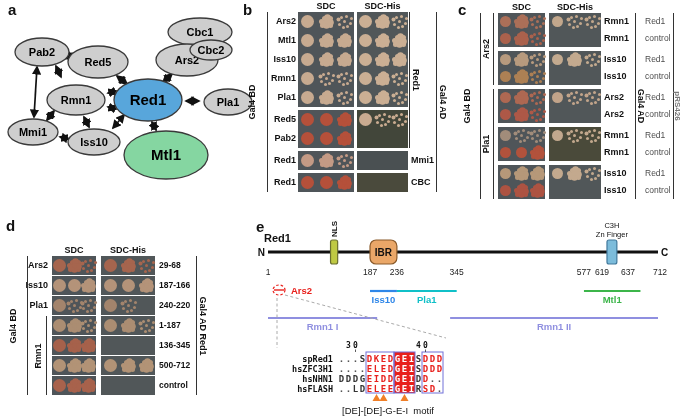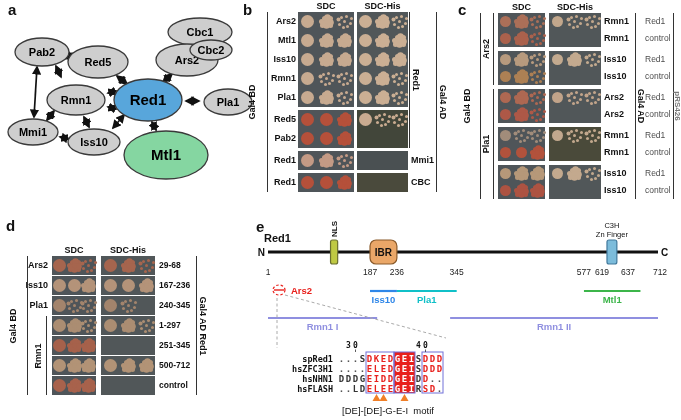--- a/index.html
+++ b/index.html
@@ -571,21 +571,21 @@
         <div class="slot">
           <div class="sp1" style="color: rgb(180, 147, 121);"></div>
         </div>
         <div class="slot">
           <div class="sp1" style="color: rgb(180, 147, 121);"></div>
         </div>
         <div class="slot">
           <div class="sp2" style="color: rgb(180, 147, 121);"></div>
         </div>
       </div>
-      <div class="hlab frag" style="left: 159px; top: 58px; width: 38px; height: 19px; line-height: 19px; text-align: left;">167-236</div>
+      <div class="hlab frag" style="left: 159px; top: 58px; width: 38px; height: 19px; line-height: 19px; text-align: left;">187-166</div>
       <div class="rowlab" style="left: 20px; top: 78px; width: 28px; height: 19px; line-height: 19px;">Pla1</div>
       <div class="cell" style="left: 52px; top: 78px; width: 44px; height: 19px; background: rgb(79, 85, 89);">
         <div class="slot">
           <div class="sp1" style="color: rgb(163, 132, 108);"></div>
         </div>
         <div class="slot">
           <div class="sp3" style="color: rgb(163, 132, 108);"></div>
         </div>
         <div class="slot">
           <div class="sp3" style="color: rgb(163, 132, 108);"></div>
@@ -593,21 +593,21 @@
       </div>
       <div class="cell" style="left: 101px; top: 78px; width: 54px; height: 19px; background: rgb(81, 87, 89);">
         <div class="slot">
           <div class="sp1" style="color: rgb(163, 132, 108);"></div>
         </div>
         <div class="slot">
           <div class="sp3" style="color: rgb(163, 132, 108);"></div>
         </div>
         <div class="slot"></div>
       </div>
-      <div class="hlab frag" style="left: 159px; top: 78px; width: 38px; height: 19px; line-height: 19px; text-align: left;">240-345</div>
+      <div class="hlab frag" style="left: 159px; top: 78px; width: 38px; height: 19px; line-height: 19px; text-align: left;">240-220</div>
       <div class="cell" style="left: 52px; top: 98px; width: 44px; height: 19px; background: rgb(79, 85, 89);">
         <div class="slot">
           <div class="sp1" style="color: rgb(171, 141, 114);"></div>
         </div>
         <div class="slot">
           <div class="sp2" style="color: rgb(171, 141, 114);"></div>
         </div>
         <div class="slot">
           <div class="sp3" style="color: rgb(171, 141, 114);"></div>
         </div>
@@ -616,38 +616,38 @@
         <div class="slot">
           <div class="sp1" style="color: rgb(171, 141, 114);"></div>
         </div>
         <div class="slot">
           <div class="sp2" style="color: rgb(171, 141, 114);"></div>
         </div>
         <div class="slot">
           <div class="sp3" style="color: rgb(171, 141, 114);"></div>
         </div>
       </div>
-      <div class="hlab frag" style="left: 159px; top: 98px; width: 38px; height: 19px; line-height: 19px; text-align: left;">1-297</div>
+      <div class="hlab frag" style="left: 159px; top: 98px; width: 38px; height: 19px; line-height: 19px; text-align: left;">1-187</div>
       <div class="cell" style="left: 52px; top: 118px; width: 44px; height: 19px; background: rgb(79, 85, 89);">
         <div class="slot">
           <div class="sp1" style="color: rgb(166, 97, 75);"></div>
         </div>
         <div class="slot">
           <div class="sp2" style="color: rgb(166, 97, 75);"></div>
         </div>
         <div class="slot">
           <div class="sp2" style="color: rgb(166, 97, 75);"></div>
         </div>
       </div>
       <div class="cell" style="left: 101px; top: 118px; width: 54px; height: 19px; background: rgb(81, 87, 89);">
         <div class="slot"></div>
         <div class="slot"></div>
         <div class="slot"></div>
       </div>
-      <div class="hlab frag" style="left: 159px; top: 118px; width: 38px; height: 19px; line-height: 19px; text-align: left;">251-345</div>
+      <div class="hlab frag" style="left: 159px; top: 118px; width: 38px; height: 19px; line-height: 19px; text-align: left;">136-345</div>
       <div class="cell" style="left: 52px; top: 138px; width: 44px; height: 19px; background: rgb(79, 85, 89);">
         <div class="slot">
           <div class="sp1" style="color: rgb(178, 147, 118);"></div>
         </div>
         <div class="slot">
           <div class="sp2" style="color: rgb(178, 147, 118);"></div>
         </div>
         <div class="slot">
           <div class="sp2" style="color: rgb(178, 147, 118);"></div>
         </div>

